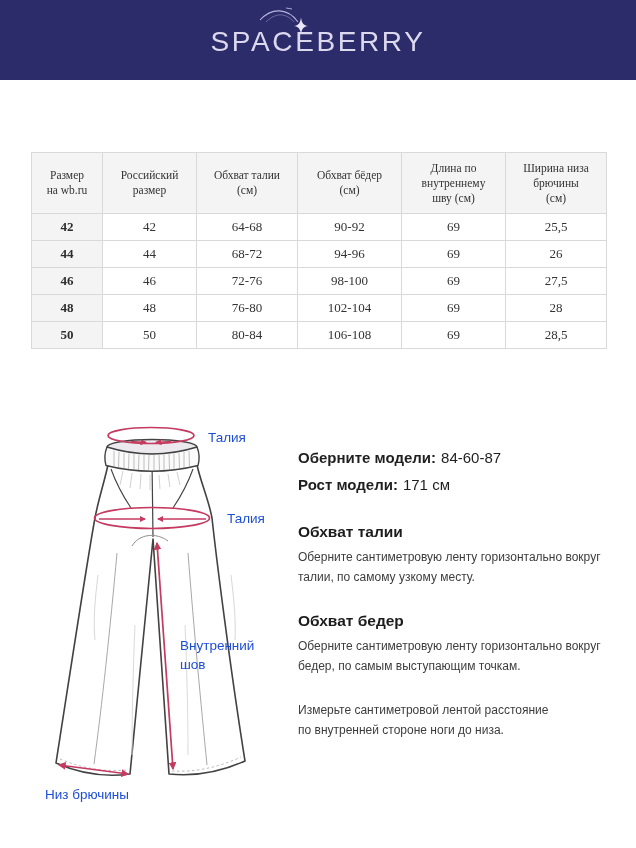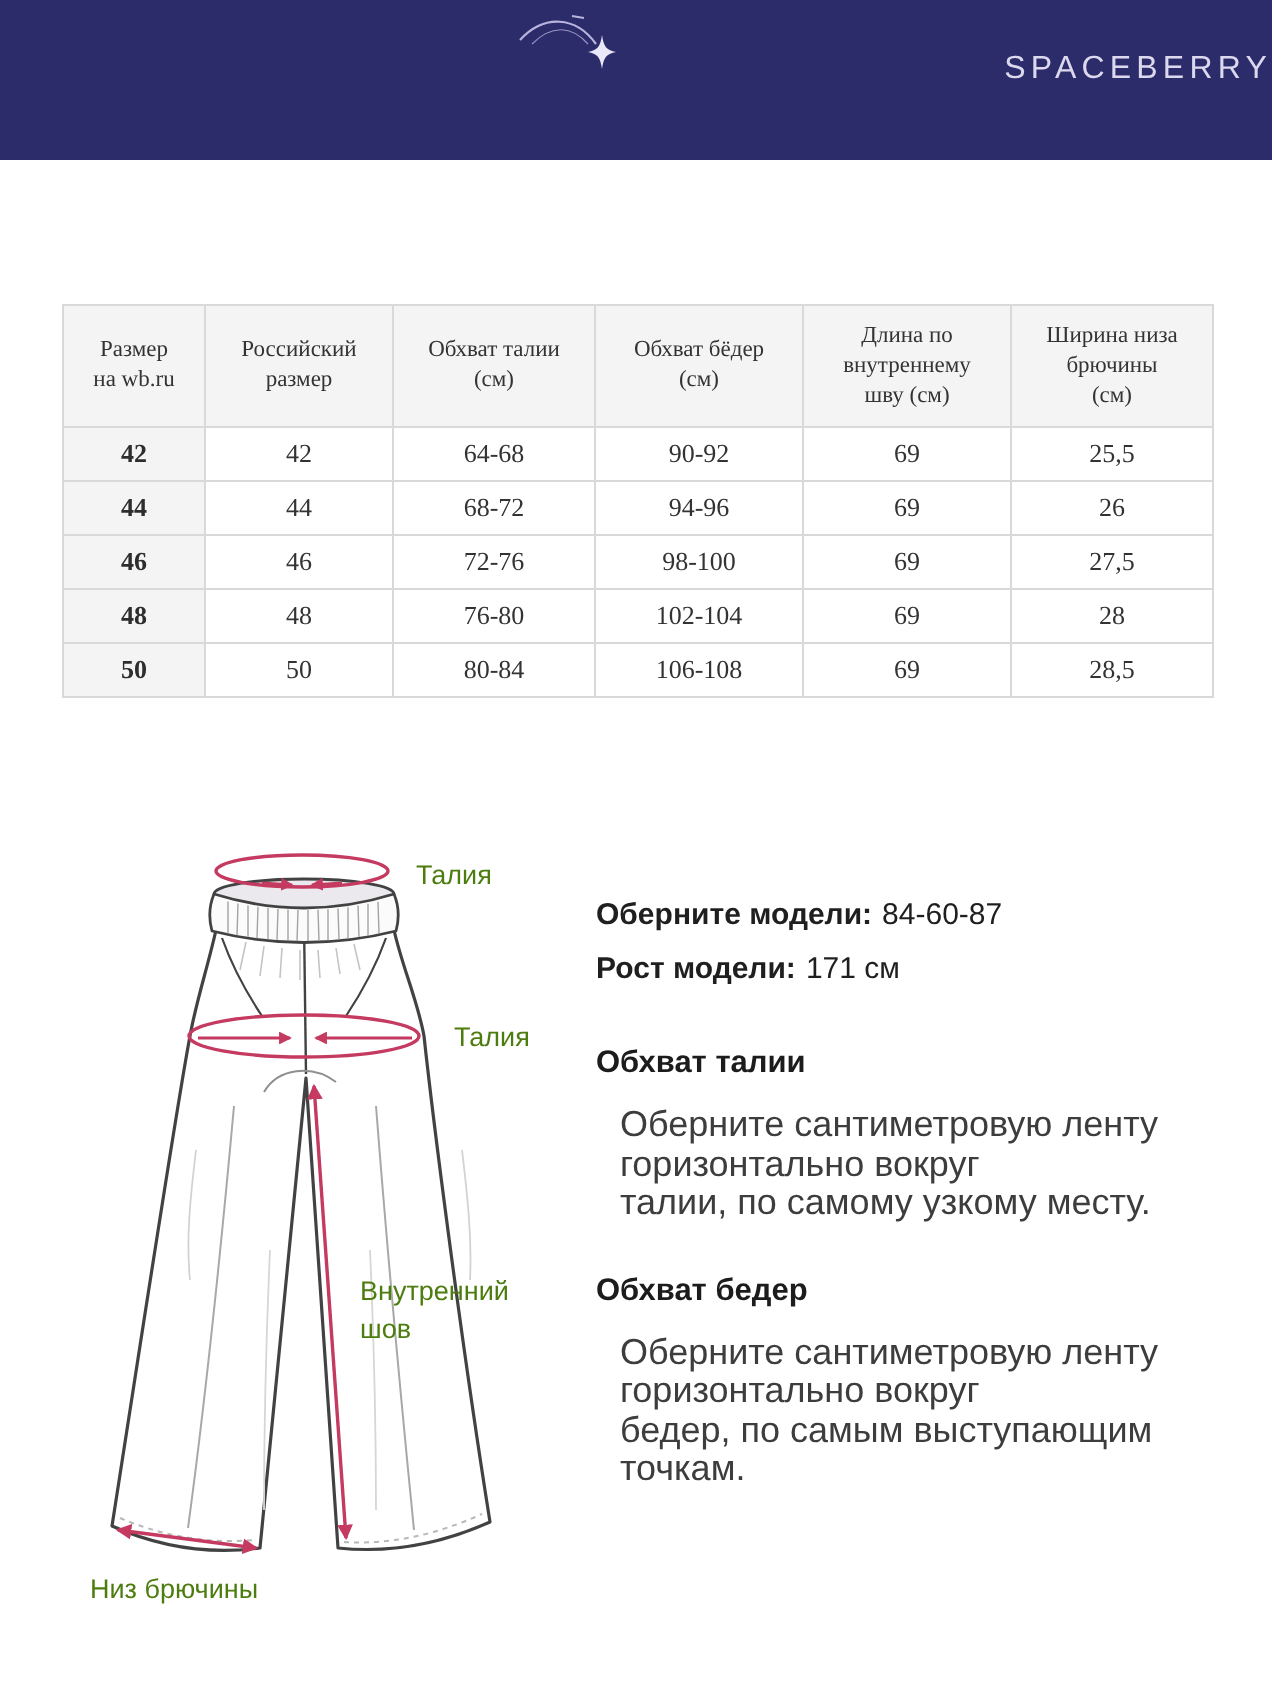--- a/index.html
+++ b/index.html
@@ -7,22 +7,22 @@
     width:636px; height:848px; position:relative; overflow:hidden;
     background:#ffffff; font-family:"Liberation Sans", sans-serif;
   }
 
   
   .brand-header {
     position:absolute; left:0; top:0; width:636px; height:80px;
     background:#2d2c6b;
   }
   .logo-text {
-    position:absolute; left:0; top:26px; width:100%; text-align:right;
-    color:#dcd9ee; font-size:16px; letter-spacing:2.6px; font-weight:400;
+    position:absolute; left:0; top:26px; width:100%; text-align:center;
+    color:#dcd9ee; font-size:28px; letter-spacing:2.6px; font-weight:400;
   }
   .comet { position:absolute; left:258px; top:5px; }
 
   
   table.size-table {
     position:absolute; left:31px; top:152px;
     border-collapse:collapse; table-layout:fixed;font-family:Liberation Serif, serif;
   }
   .size-table th, .size-table td {
     border:1px solid #d9d9d9; text-align:center; vertical-align:middle;
@@ -35,39 +35,39 @@
   .size-table td {
     background:#ffffff; color:#333333; font-size:13px; height:26px; padding:0 2px;
   }
   .size-table td.colfirst {
     background:#f4f4f4; font-weight:700; color:#2d2d2d;
   }
 
   
   .pants-svg { position:absolute; left:35px; top:415px; }
   .dlabel {
-    position:absolute; font-size:13.5px; font-weight:500; color:#4d7c0f;
+    position:absolute; font-size:13.5px; font-weight:500; color:#1d4ed8;
     line-height:19px;
   }
   .dlabel.waist  { left:208px; top:428px; }
   .dlabel.hips   { left:227px; top:509px; }
   .dlabel.inseam { left:180px; top:636px; width:96px; }
   .dlabel.hem    { left:45px;  top:785px;text-align:center; }
 
   
   .details { position:absolute; left:298px; top:444px; width:334px; }
   .mi-line { font-size:15px; line-height:27px; color:#1f1f1f; }
   .mi-label { font-weight:700; }
   .mi-value { font-weight:400; margin-left:5px; }
   .instr { margin-top:25px; }
   .instr h3 {
     margin:0 0 7px 0; font-size:15.5px; font-weight:700; color:#1c1c1c;
   }
   .instr p {
-    margin:12px; font-size:18px; line-height:19.5px; color:#3d3d3d;
+    margin:0; font-size:12px; line-height:19.5px; color:#3d3d3d;
     white-space:pre-line;
   }
 </style>
 </head>
 <body>
 
 <div class="brand-header">
   <svg class="comet" width="64" height="34" viewBox="0 0 64 34">
     <path d="M2 15 C14 2 30 3 40 17" fill="none" stroke="#b9b4dd" stroke-width="1.1"></path>
     <path d="M8 17 C18 7 28 8 36 17" fill="none" stroke="#b9b4dd" stroke-width="0.6" opacity="0.75"></path>
@@ -206,14 +206,16 @@
     <h3>Обхват талии</h3>
     <p>Оберните сантиметровую ленту горизонтально вокруг
 талии, по самому узкому месту.</p>
   </div>
   <div class="instr">
     <h3>Обхват бедер</h3>
     <p>Оберните сантиметровую ленту горизонтально вокруг
 бедер, по самым выступающим точкам.</p>
   </div>
   <div class="instr">
+    <p>Измерьте сантиметровой лентой расстояние
+по внутренней стороне ноги до низа.</p>
   </div>
 </div>
 
 </body></html>

